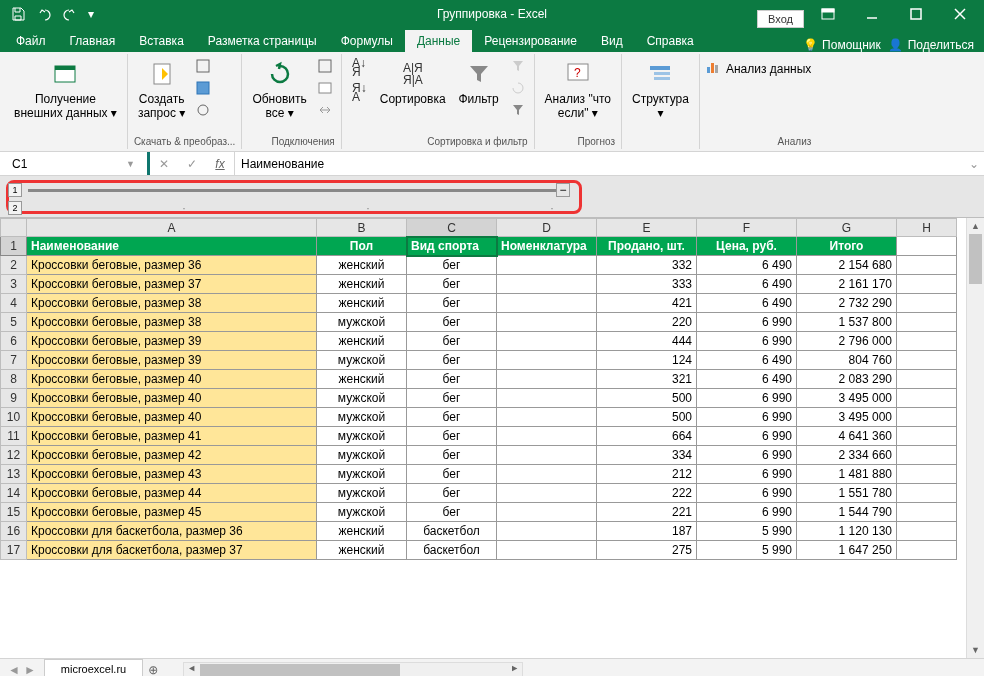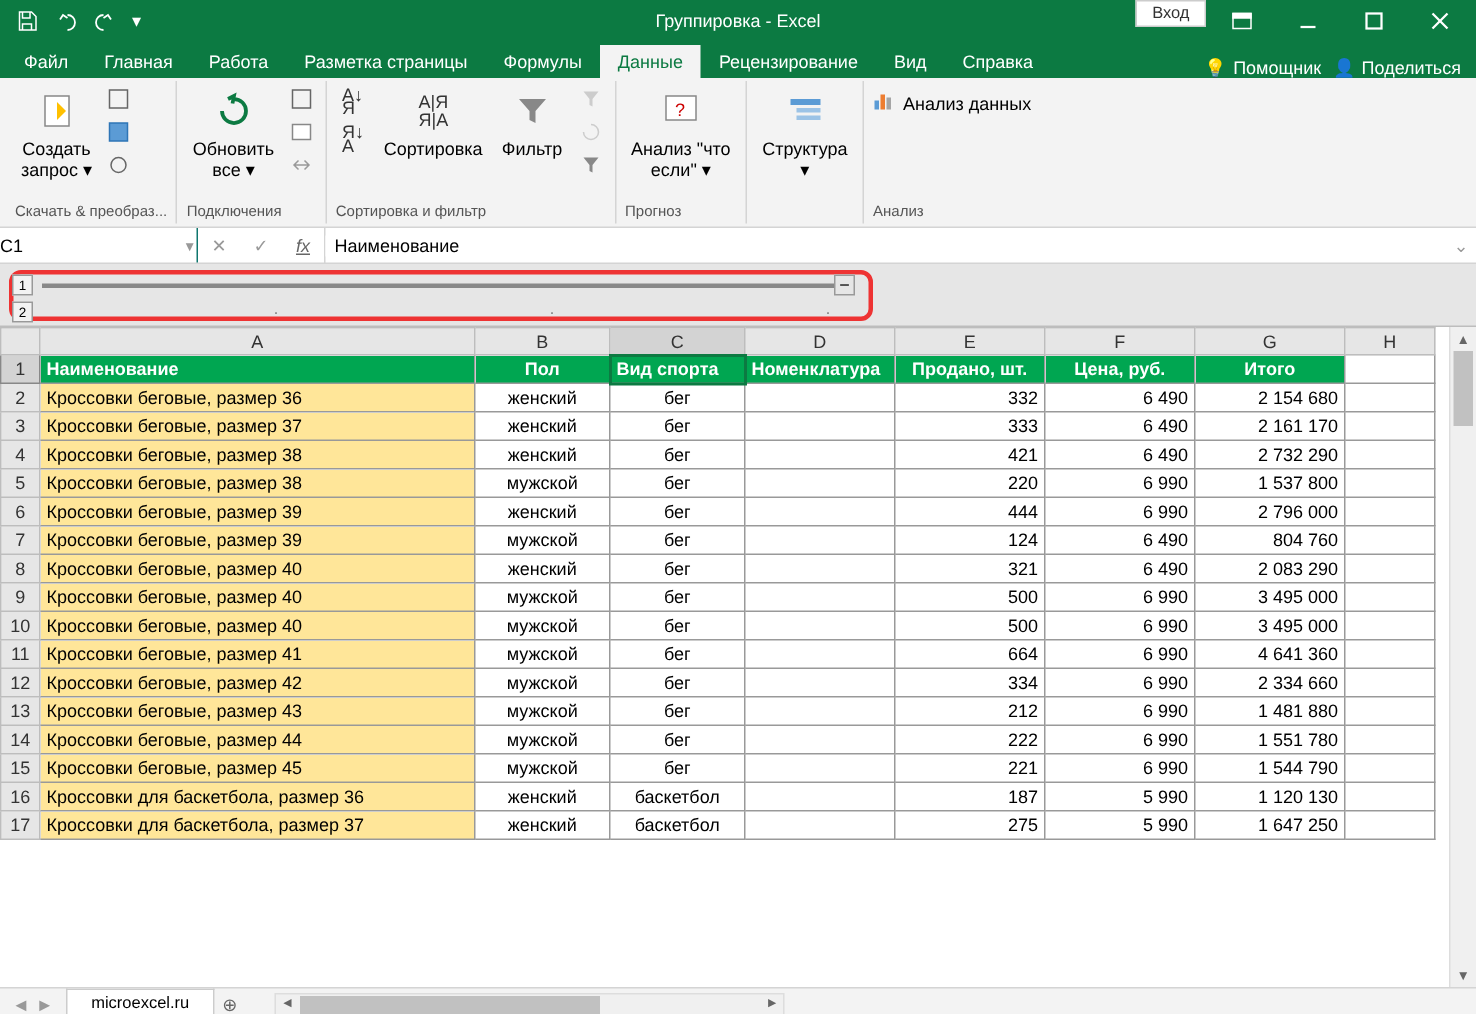--- a/index.html
+++ b/index.html
@@ -3,42 +3,42 @@
 <meta charset="utf-8">
 <style>
 * { margin: 0; padding: 0; box-sizing: border-box; font-family: "Segoe UI", Arial, sans-serif; font-size: 12px; }
 body { background: #fff; width: 984px; height: 676px; overflow: hidden; position: relative; }
 
 .titlebar { height: 28px; background: #0c7a42; display: flex; align-items: center; color: #fff; position: relative; }
 .qat { display: flex; align-items: center; gap: 2px; padding-left: 6px; }
 .qat-btn { width: 24px; height: 24px; display: flex; align-items: center; justify-content: center; cursor: pointer; }
 .qat-btn svg { fill: #fff; }
 .title-text { position: absolute; left: 50%; transform: translateX(-50%); font-size: 12px; }
-.title-right { margin-left: auto; display: flex; align-items: flex-start; gap: 4px; padding-right: 4px; }
+.title-right { margin-left: auto; display: flex; align-items: flex-end; gap: 4px; padding-right: 4px; }
 .signin-btn { background: #fff; color: #333; padding: 2px 10px; border: 1px solid #ccc; cursor: pointer; font-size: 11px; }
 .win-btn { width: 40px; height: 28px; display: flex; align-items: center; justify-content: center; cursor: pointer; }
 .win-btn svg { stroke: #fff; fill: none; }
 
 .tabs { height: 24px; background: #0c7a42; display: flex; align-items: flex-end; padding-left: 4px; color: #fff; }
 .tab { padding: 4px 12px; cursor: pointer; font-size: 12px; }
 .tab.active { background: #f3f3f3; color: #0c7a42; }
 .tabs-right { margin-left: auto; display: flex; align-items: center; gap: 8px; padding-right: 10px; font-size: 12px; }
 .tabs-right-item { display: flex; align-items: center; gap: 4px; cursor: pointer; }
 
 .ribbon { height: 100px; background: #f3f3f3; border-bottom: 1px solid #d4d4d4; display: flex; padding: 2px 4px; }
 .ribbon-group { border-right: 1px solid #d4d4d4; padding: 2px 6px; display: flex; flex-direction: column; }
 .ribbon-group-body { flex: 1; display: flex; align-items: flex-start; gap: 4px; }
-.ribbon-group-label { text-align: left; font-size: 10px; color: #555; padding-top: 2px; white-space: nowrap; }
+.ribbon-group-label { text-align: right; font-size: 10px; color: #555; padding-top: 2px; white-space: nowrap; }
 .ribbon-btn-big { display: flex; flex-direction: column; align-items: center; justify-content: flex-start; padding: 2px 4px; cursor: pointer; text-align: center; font-size: 11px; line-height: 1.2; min-width: 50px; }
 .ribbon-btn-big .ricon { width: 32px; height: 32px; margin-bottom: 2px; display: flex; align-items: center; justify-content: center; }
 .ribbon-small-col { display: flex; flex-direction: column; gap: 2px; }
 .ribbon-small { width: 20px; height: 20px; display: flex; align-items: center; justify-content: center; cursor: pointer; }
 
 .formula-bar { height: 24px; border-bottom: 1px solid #d4d4d4; display: flex; align-items: center; background: #fff; }
-.name-box { width: 132px; border-right: 1px solid #0f766e; padding: 0 0; font-size: 12px; display: flex; align-items: center; height: 100%; }
+.name-box { width: 150px; border-right: 3px solid #0f766e; padding: 0 12px; font-size: 12px; display: flex; align-items: center; height: 100%; }
 .name-box input { border: none; outline: none; width: 100%; font-size: 12px; }
 .fb-btns { display: flex; border-right: 1px solid #d4d4d4; }
 .fb-btn { width: 28px; height: 24px; display: flex; align-items: center; justify-content: center; color: #999; cursor: pointer; }
 .fx-label { font-style: italic; padding: 0 6px; color: #666; text-decoration: underline; }
 .formula-input { flex: 1; border: none; outline: none; padding: 0 6px; font-size: 12px; }
 .fb-expand { width: 20px; display: flex; align-items: center; justify-content: center; color: #999; cursor: pointer; }
 
 .outline-area { height: 42px; background: #e6e6e6; border-bottom: 1px solid #bdbdbd; position: relative; }
 .outline-highlight { position: absolute; left: 6px; top: 4px; width: 576px; height: 34px; border: 3px solid #e33; border-radius: 8px; }
 .outline-row { position: absolute; display: flex; align-items: center; height: 16px; }
@@ -121,41 +121,56 @@
           <line x1="11" y1="1" x2="1" y2="11" stroke-width="1.5"></line>
         </svg>
       </div>
   </div>
 </div>
 
 <div class="tabs">
   <div id="tabs-container" style="display:flex">
       <div class="tab">Файл</div>
       <div class="tab">Главная</div>
-      <div class="tab">Работа</div>
+      <div class="tab">Вставка</div>
       <div class="tab">Разметка страницы</div>
       <div class="tab">Формулы</div>
       <div class="tab active">Данные</div>
       <div class="tab">Рецензирование</div>
       <div class="tab">Вид</div>
       <div class="tab">Справка</div>
     </div>
   <div class="tabs-right">
     <div class="tabs-right-item">
         <span>💡</span>
         <span>Помощник</span>
       </div>
     <div class="tabs-right-item">
         <span>👤</span>
         <span>Поделиться</span>
       </div>
   </div>
 </div>
 
 <div class="ribbon">
+  <div class="ribbon-group">
+    <div class="ribbon-group-body">
+      <div class="ribbon-btn-big">
+        <div class="ricon">
+            <svg width="28" height="28">
+              <rect x="4" y="6" width="20" height="16" fill="#fff" stroke="#0c7a42"></rect>
+              <rect x="4" y="6" width="20" height="4" fill="#0c7a42"></rect>
+            </svg>
+          </div>
+        <span style="white-space:pre">Получение
+внешних данных ▾</span>
+      </div>
+    </div>
+    <div class="ribbon-group-label">&nbsp;</div>
+  </div>
   <div class="ribbon-group">
     <div class="ribbon-group-body">
       <div class="ribbon-btn-big">
         <div class="ricon">
             <svg width="28" height="28">
               <rect x="6" y="4" width="16" height="20" fill="#fff" stroke="#888"></rect>
               <path d="M14 8l6 6-6 6" fill="#ffc000"></path>
             </svg>
           </div>
         <span style="white-space:pre">Создать

